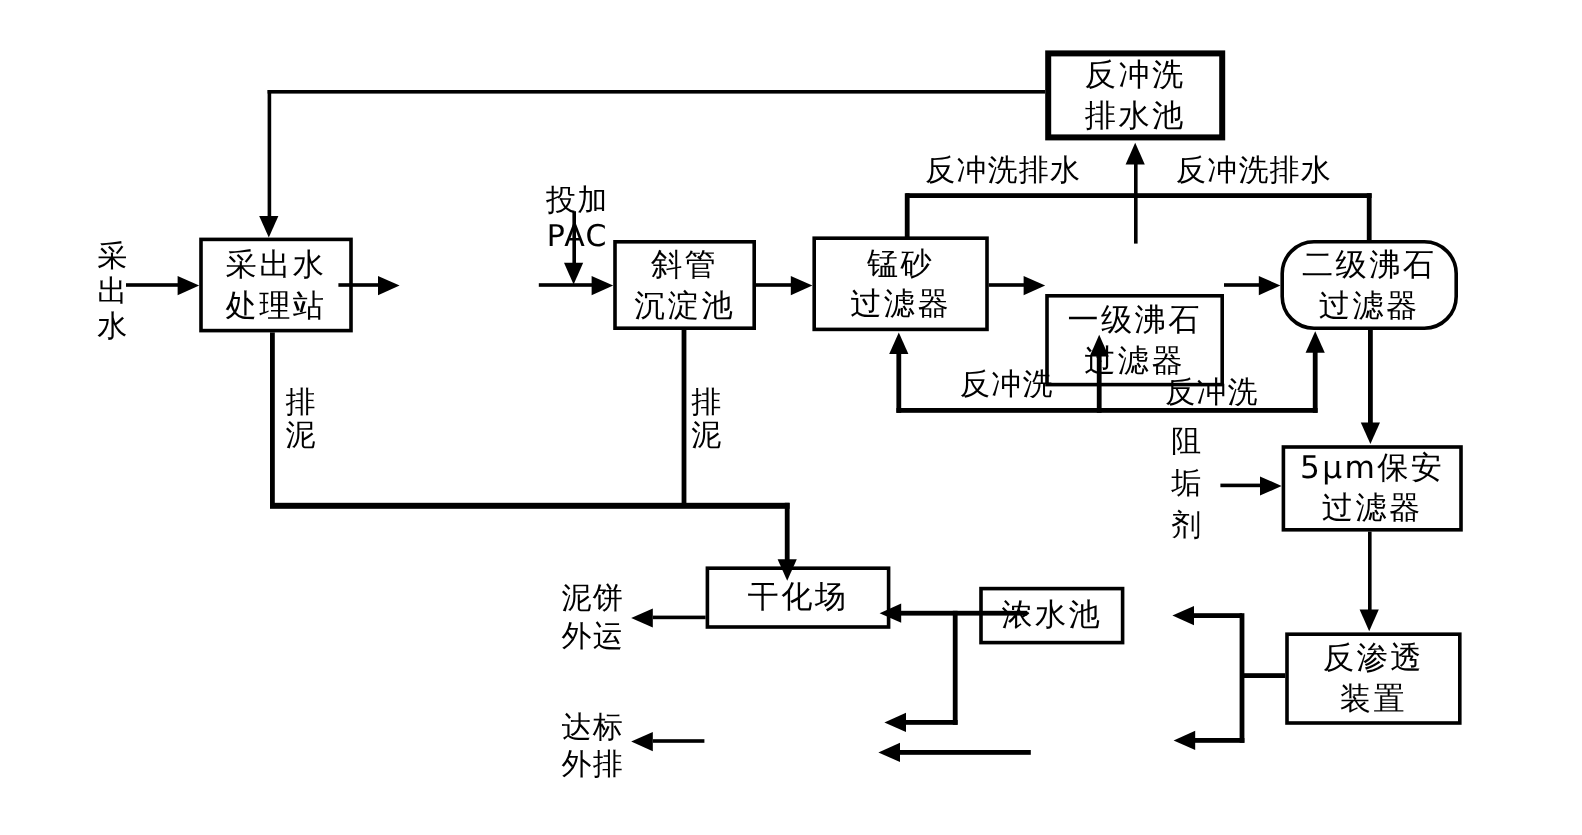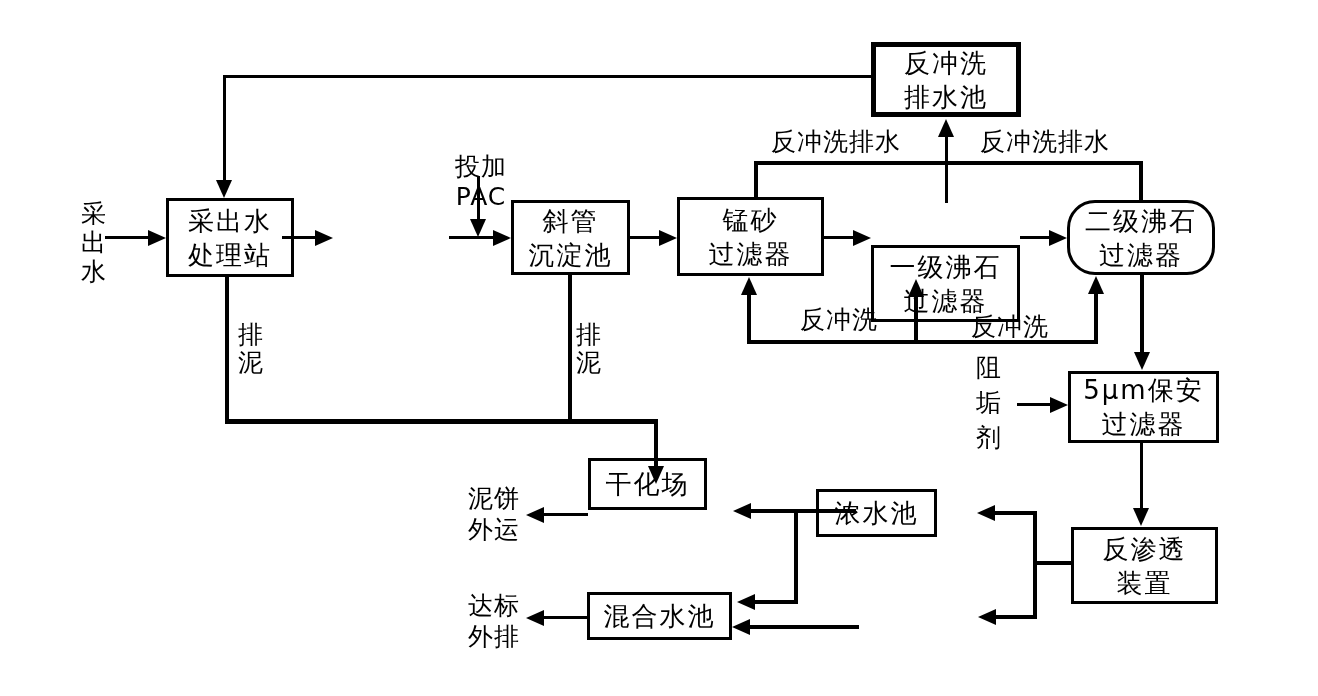--- a/index.html
+++ b/index.html
@@ -39,22 +39,21 @@
   <div class="node" style="left:871px;top:201px;width:149px;height:77px;margin-top:44px;">一级沸石
 过滤器</div>
   <div class="node" style="left:1067px;top:200px;width:148px;height:75px;border-radius:28px;">二级沸石
 过滤器</div>
   <div class="node bold" style="left:871px;top:42px;width:150px;height:75px;">反冲洗
 排水池</div>
   <div class="node" style="left:1068px;top:371px;width:151px;height:72px;">5μm保安
 过滤器</div>
   <div class="node" style="left:1071px;top:527px;width:147px;height:77px;">反渗透
 装置</div>
-  <div class="node" style="left:588px;top:458px;width:119px;height:52px;">干化场</div>
-  <div class="node" style="left:587px;top:592px;width:145px;height:48px;">混合水池</div>
+  <div class="node" style="left:588px;top:472px;width:154px;height:52px;">干化场</div>
   <div class="node" style="left:816px;top:489px;width:121px;height:48px;">浓水池</div>
 
   <div class="lbl" style="left:78px;top:199px;width:32px;line-height:29px;">采
 出
 水</div>
   <div class="lbl" style="left:430px;top:152px;width:102px;">投加PAC</div>
   <div class="lbl" style="left:236px;top:321px;width:30px;line-height:28px;">排
 泥</div>
   <div class="lbl" style="left:574px;top:321px;width:30px;line-height:28px;">排
 泥</div>

